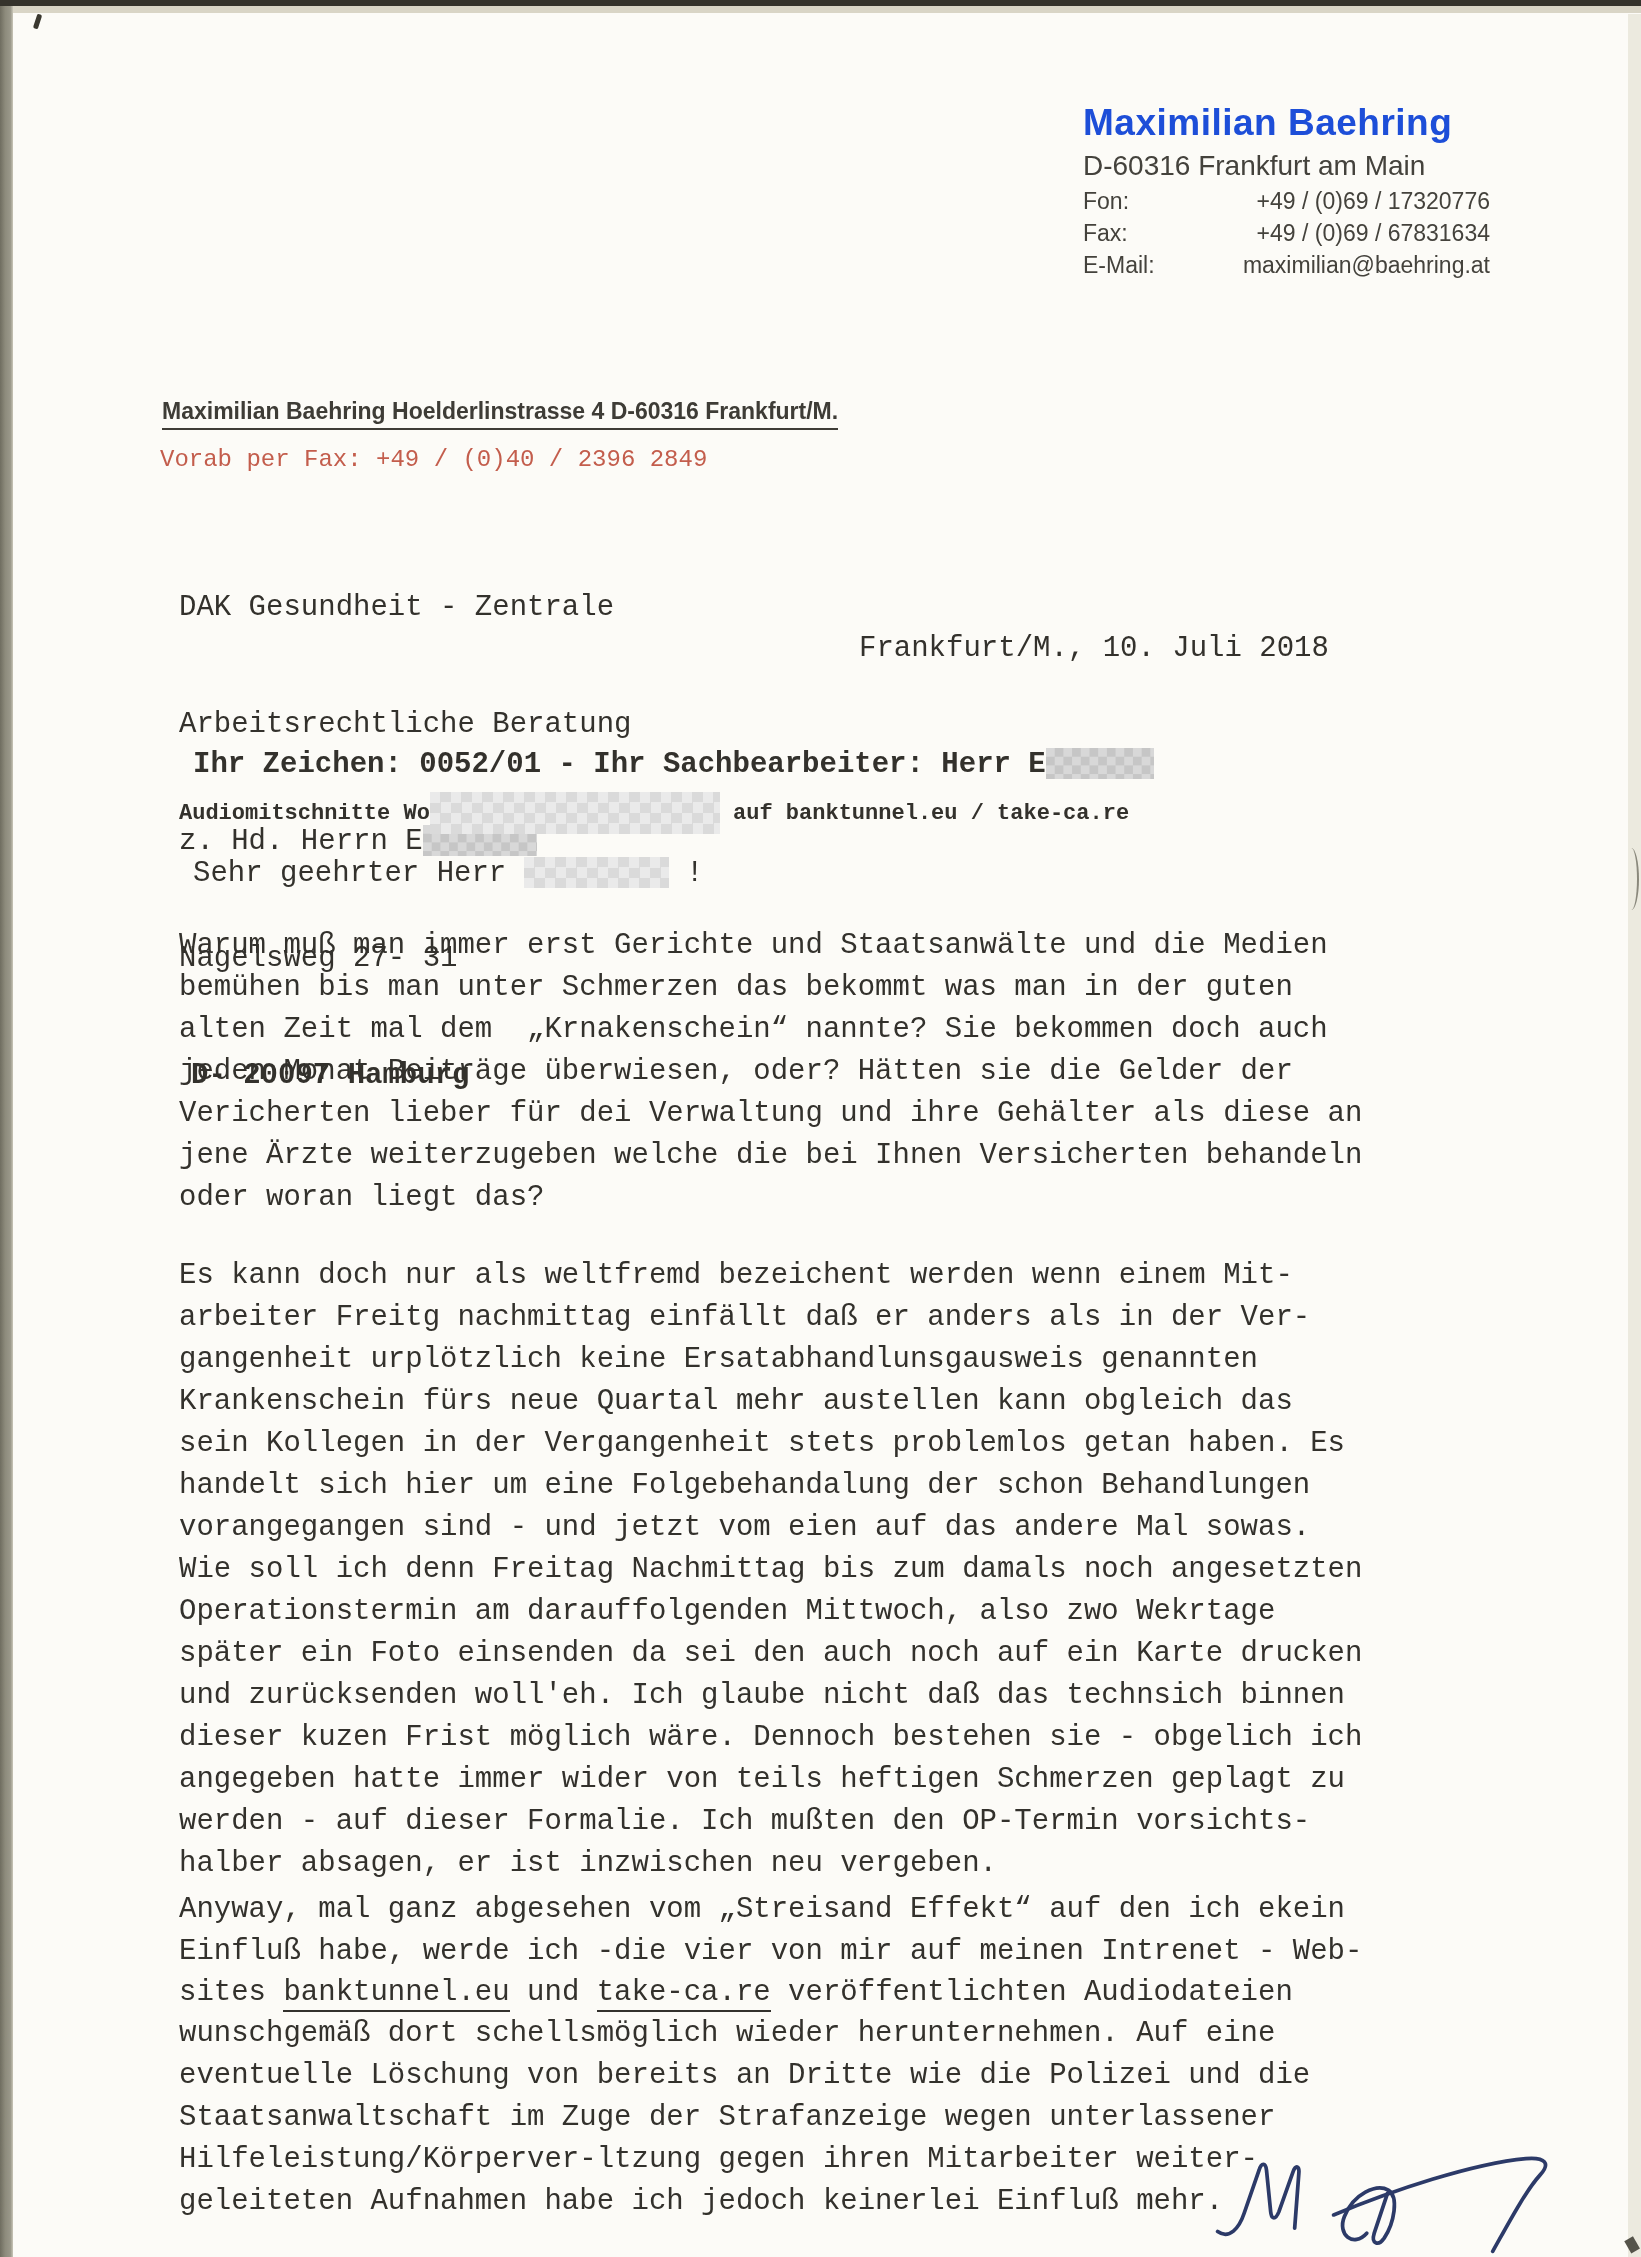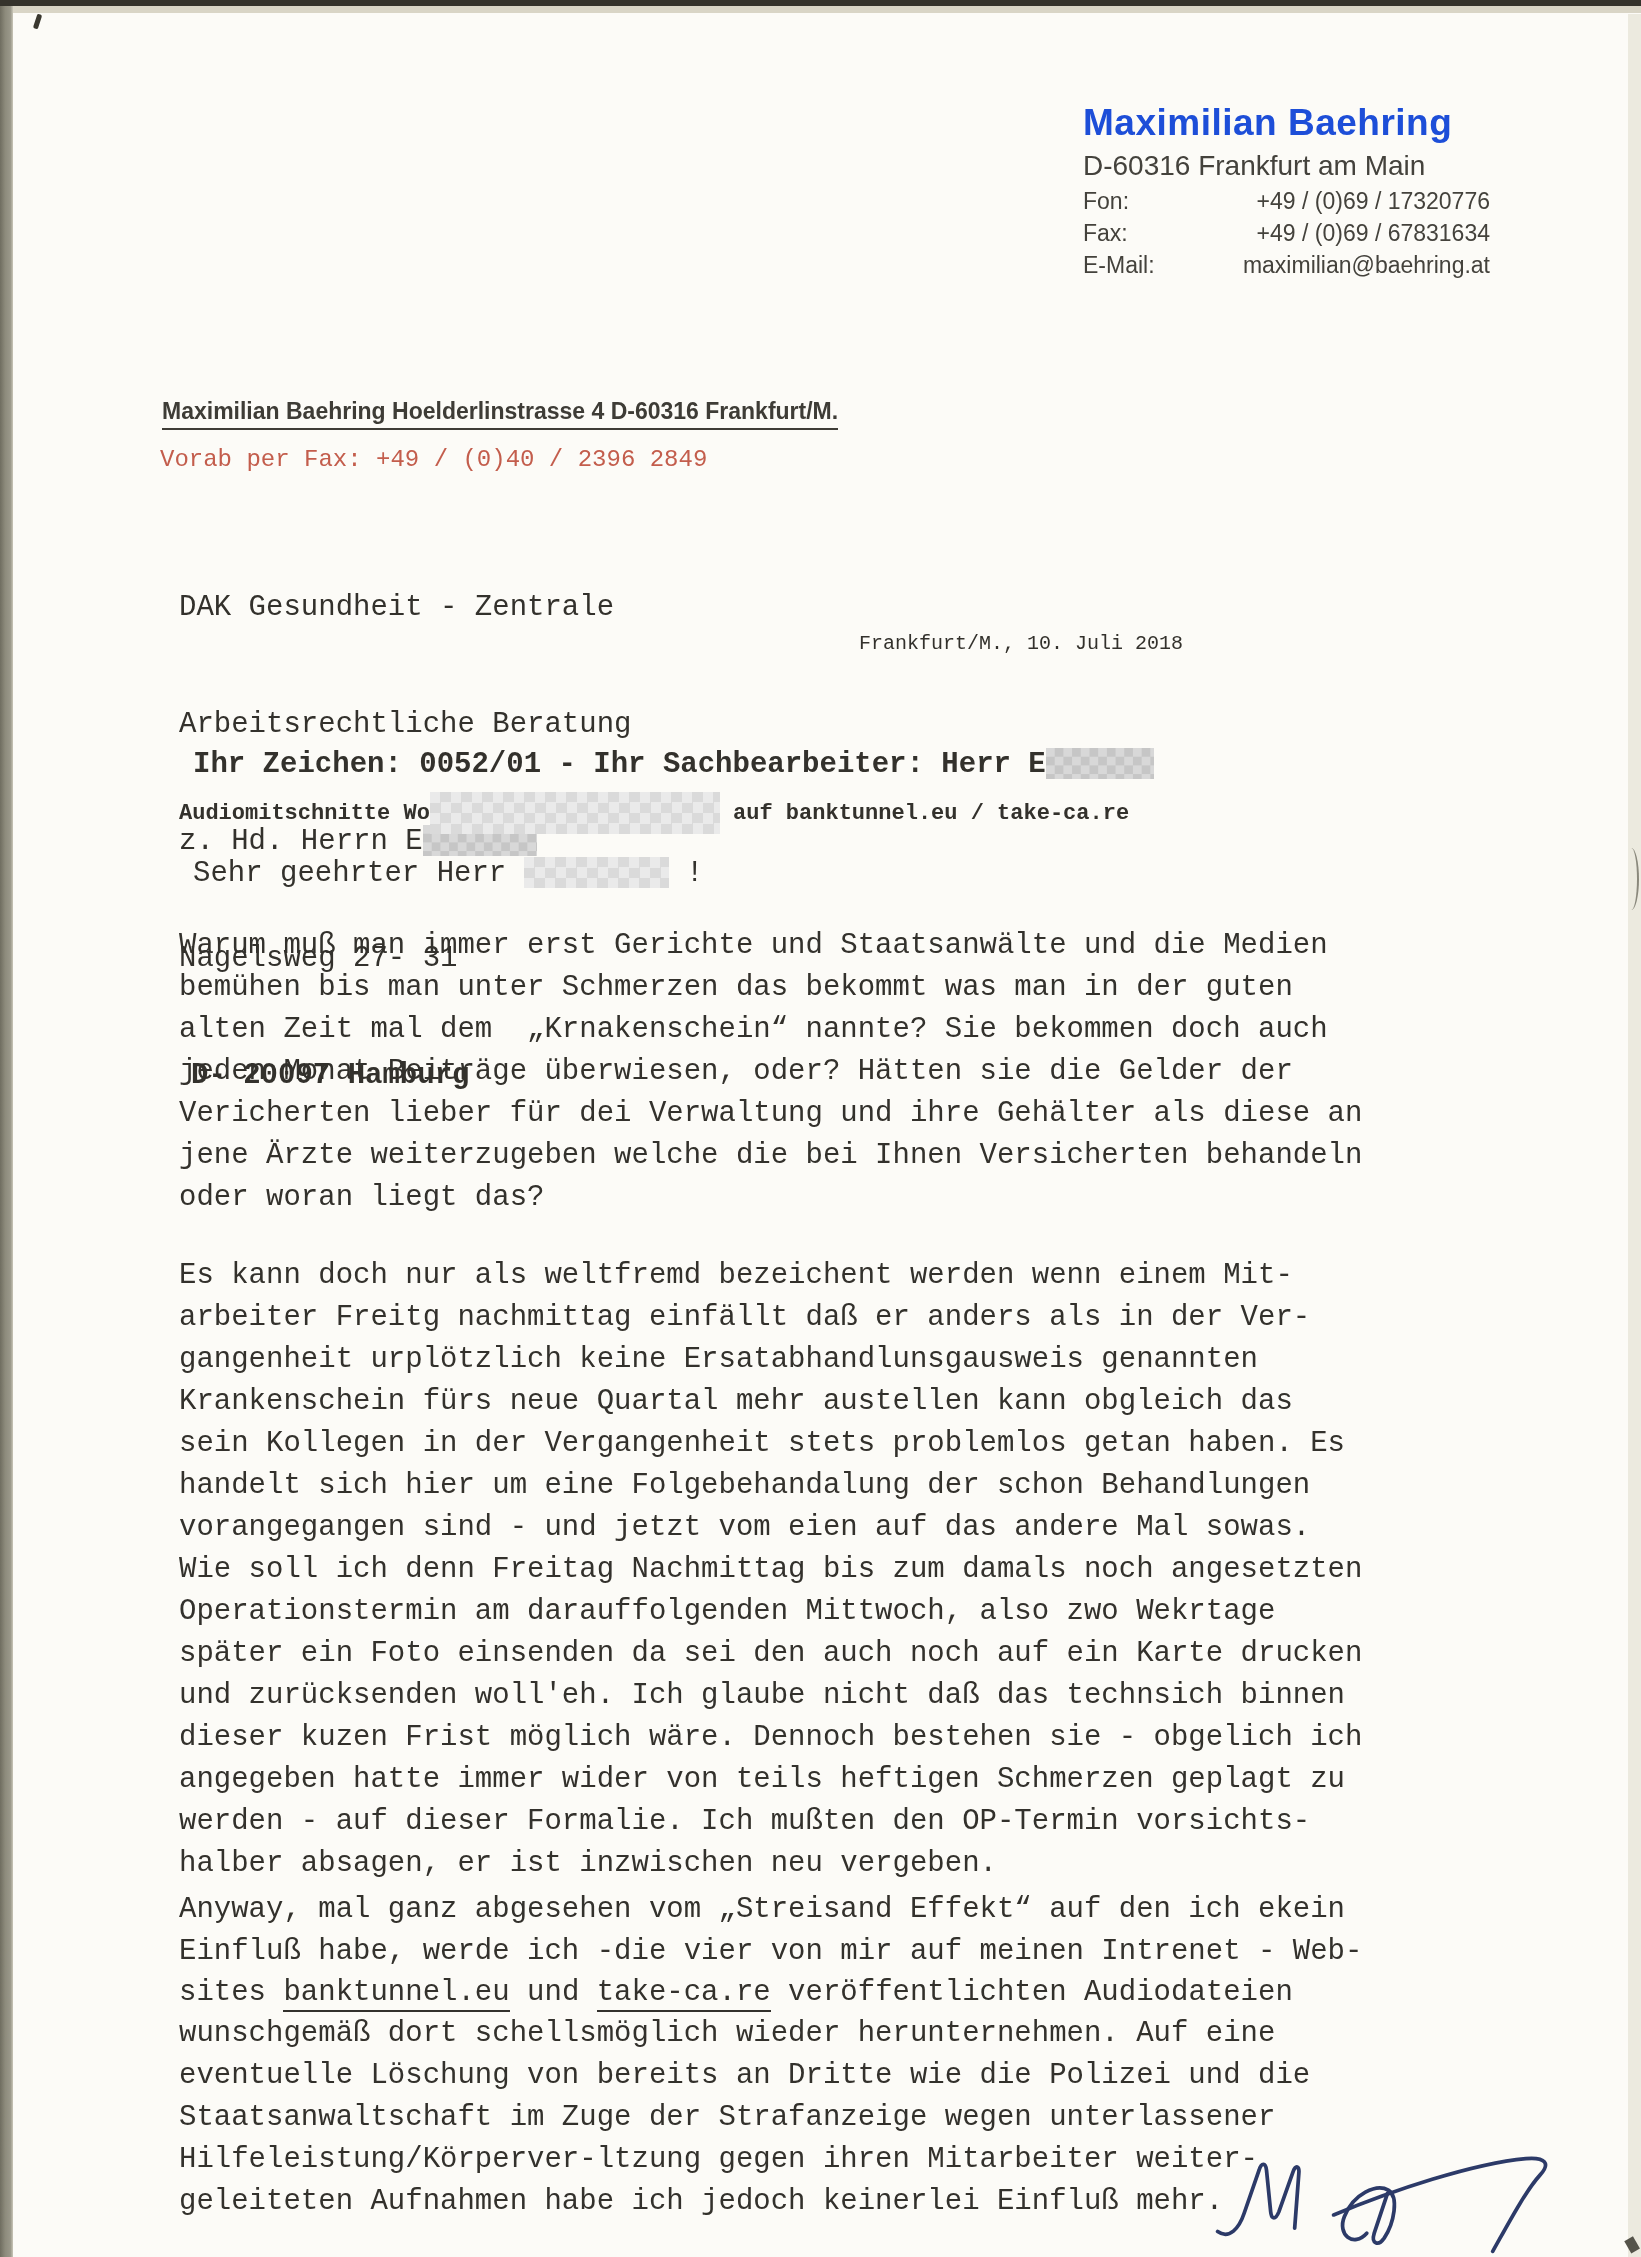--- a/index.html
+++ b/index.html
@@ -31,21 +31,21 @@
   .lh-contact .lab{width:93px;}
   .lh-contact .val{margin-left:auto;}
 
   .sender-line{position:absolute;left:162px;top:398px;
     font-family:"Liberation Sans", sans-serif;font-size:23px;font-weight:600;color:#3e3c36;
     border-bottom:2.9px solid #3e3c36;padding-bottom:2.9px;}
   .fax-note{position:absolute;left:160px;top:446px;font-size:24px;color:#c35d4c;white-space:pre;}
 
   .recipient{position:absolute;left:179px;top:510px;font-size:29px;line-height:39px;white-space:pre;}
   .recipient .bold{font-weight:bold;margin-left:12px;}
-  .date-line{position:absolute;left:859px;top:632px;font-size:20px;white-space:pre;}
+  .date-line{position:absolute;left:859px;top:632px;font-size:29px;white-space:pre;}
 
   .subject1{position:absolute;left:193px;top:748px;font-size:29px;font-weight:bold;white-space:pre;}
   .subject2{position:absolute;left:179px;top:792px;font-size:22px;font-weight:bold;white-space:pre;text-align:center;}
   .salutation{position:absolute;left:193px;top:857px;font-size:29px;white-space:pre;font-family:Liberation Mono, monospace;}
 
   .body-par{position:absolute;left:179px;font-size:29px;line-height:42px;white-space:pre;}
   .p1{top:925px;}
   .p2{top:1255px;}
   .p3a{top:1889px;}
   .p3line{top:1972px;}

